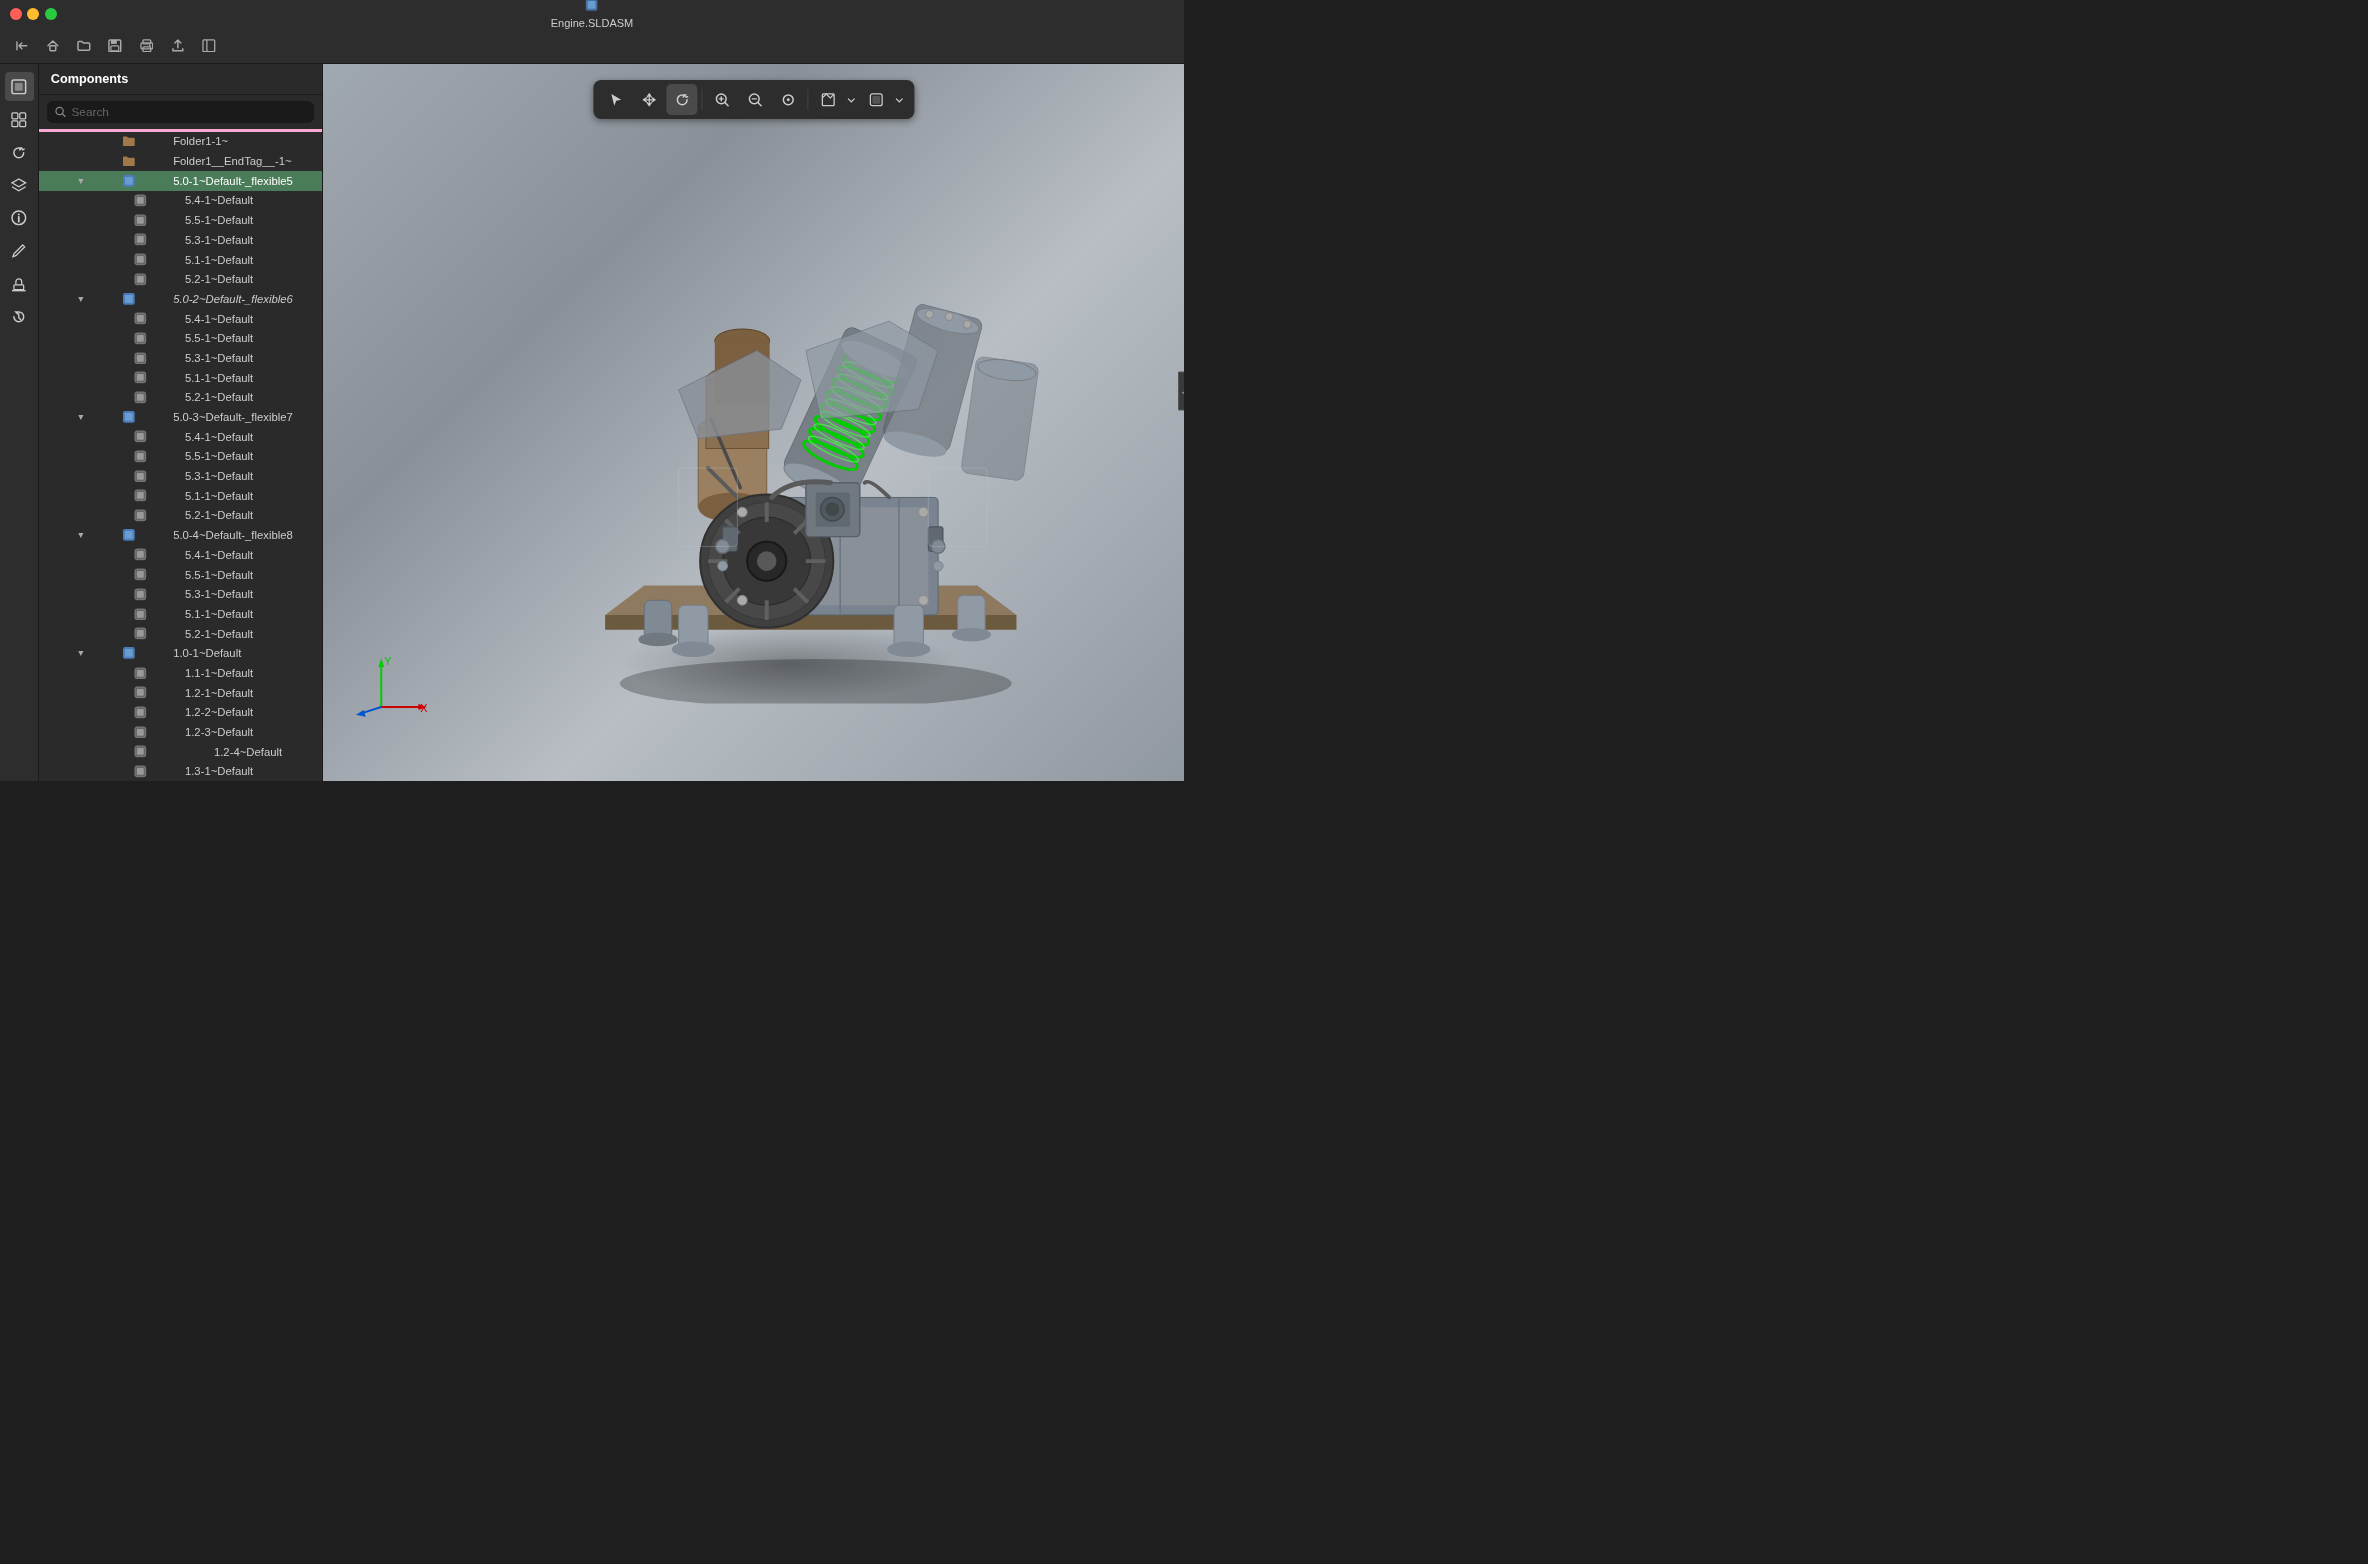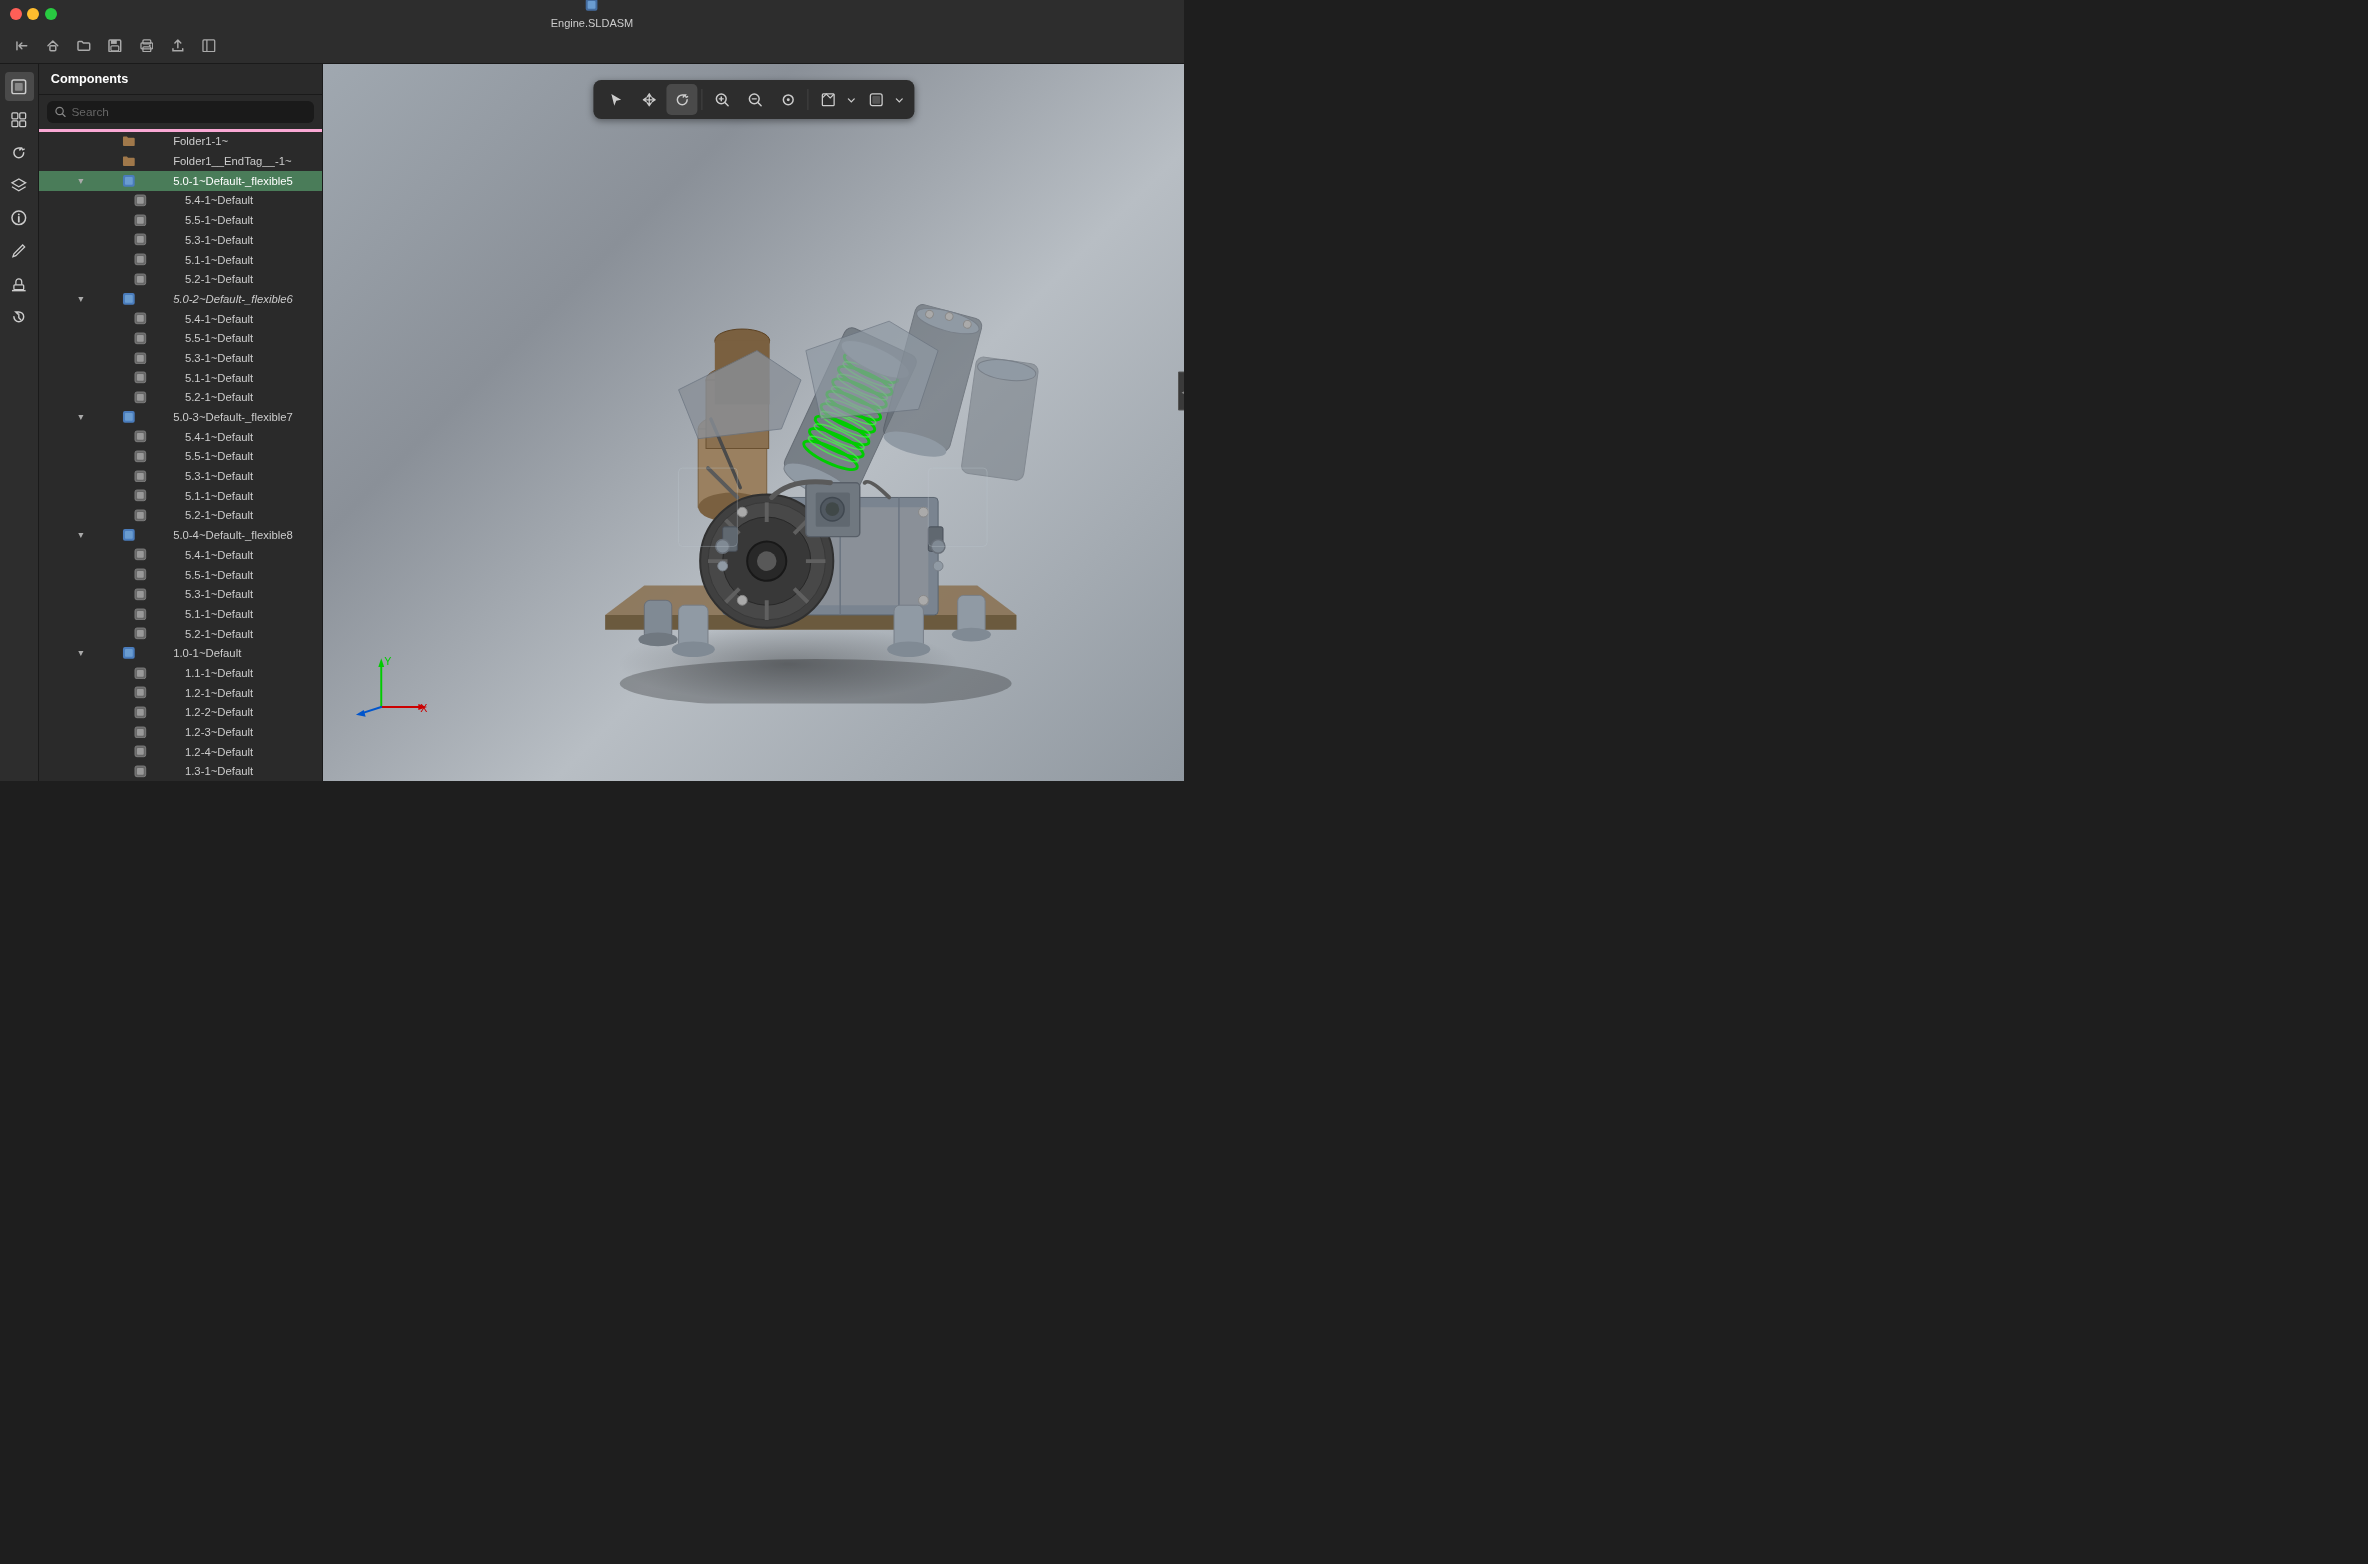--- a/index.html
+++ b/index.html
@@ -774,21 +774,21 @@
         </div>
         <div class="tree-item">
           <span class="tree-indent"></span>
           <span class="tree-toggle"></span>
           <span class="tree-icon">
             <svg width="12.7" height="12.7" viewBox="0 0 13 13">
               <rect x="1" y="1" width="11" height="11" rx="2" fill="#666" stroke="#888" stroke-width="0.8"></rect>
               <rect x="3" y="3" width="7" height="7" rx="1" fill="#999"></rect>
             </svg>
           </span>
-          <span class="tree-label" style="padding: 0px 3.9px;">1.2-4~Default</span>
+          <span class="tree-label" style="padding: 0px 3.9px; margin-left: 29px;">1.2-4~Default</span>
         </div>
         <div class="tree-item">
           <span class="tree-indent"></span>
           <span class="tree-toggle"></span>
           <span class="tree-icon">
             <svg width="12.7" height="12.7" viewBox="0 0 13 13">
               <rect x="1" y="1" width="11" height="11" rx="2" fill="#666" stroke="#888" stroke-width="0.8"></rect>
               <rect x="3" y="3" width="7" height="7" rx="1" fill="#999"></rect>
             </svg>
           </span>

